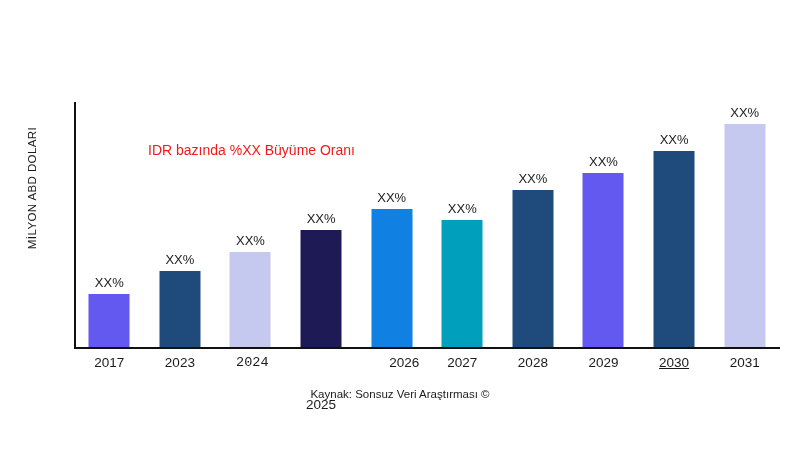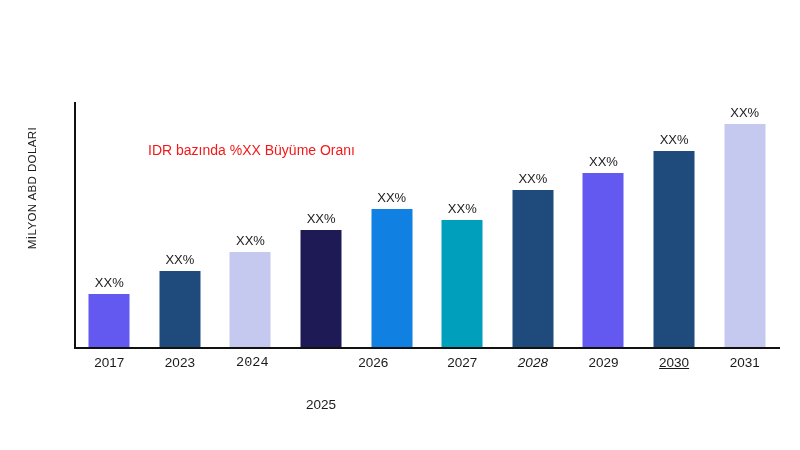--- a/index.html
+++ b/index.html
@@ -188,24 +188,25 @@
           <div class="bar-value-label" style="bottom: 227.696px;">XX%</div>
         </div>
       </div>
   </div>
 
   <div id="x-tick-layer">
       <div class="x-tick-label" style="left: 0px; width: 70.6px;">2017</div>
       <div class="x-tick-label" style="left: 70.6px; width: 70.6px;">2023</div>
       <div class="x-tick-label" style="left: 143px; width: 70.6px; font-family: Liberation Mono, monospace;">2024</div>
       <div class="x-tick-label" style="left: 211.8px; width: 70.6px; margin-top: 42px;">2025</div>
-      <div class="x-tick-label" style="left: 264px; width: 70.6px;">2026</div>
+      <div class="x-tick-label" style="left: 295px; width: 70.6px;">2026</div>
       <div class="x-tick-label" style="left: 353px; width: 70.6px;">2027</div>
-      <div class="x-tick-label" style="left: 423.6px; width: 70.6px; font-style: italic;">2028</div>
+      <div class="x-tick-label" style="left: 423.6px; width: 70.6px;">2028</div>
       <div class="x-tick-label" style="left: 494.2px; width: 70.6px;">2029</div>
       <div class="x-tick-label" style="left: 564.8px; width: 70.6px; text-decoration: underline;">2030</div>
       <div class="x-tick-label" style="left: 635.4px; width: 70.6px; text-align: center;">2031</div>
     </div>
 
   <div id="growth-annotation">IDR bazında %XX Büyüme Oranı</div>
 
+  <div id="source-note">Kaynak: Sonsuz Veri Araştırması ©</div>
 
 </div>
 
 </body></html>

